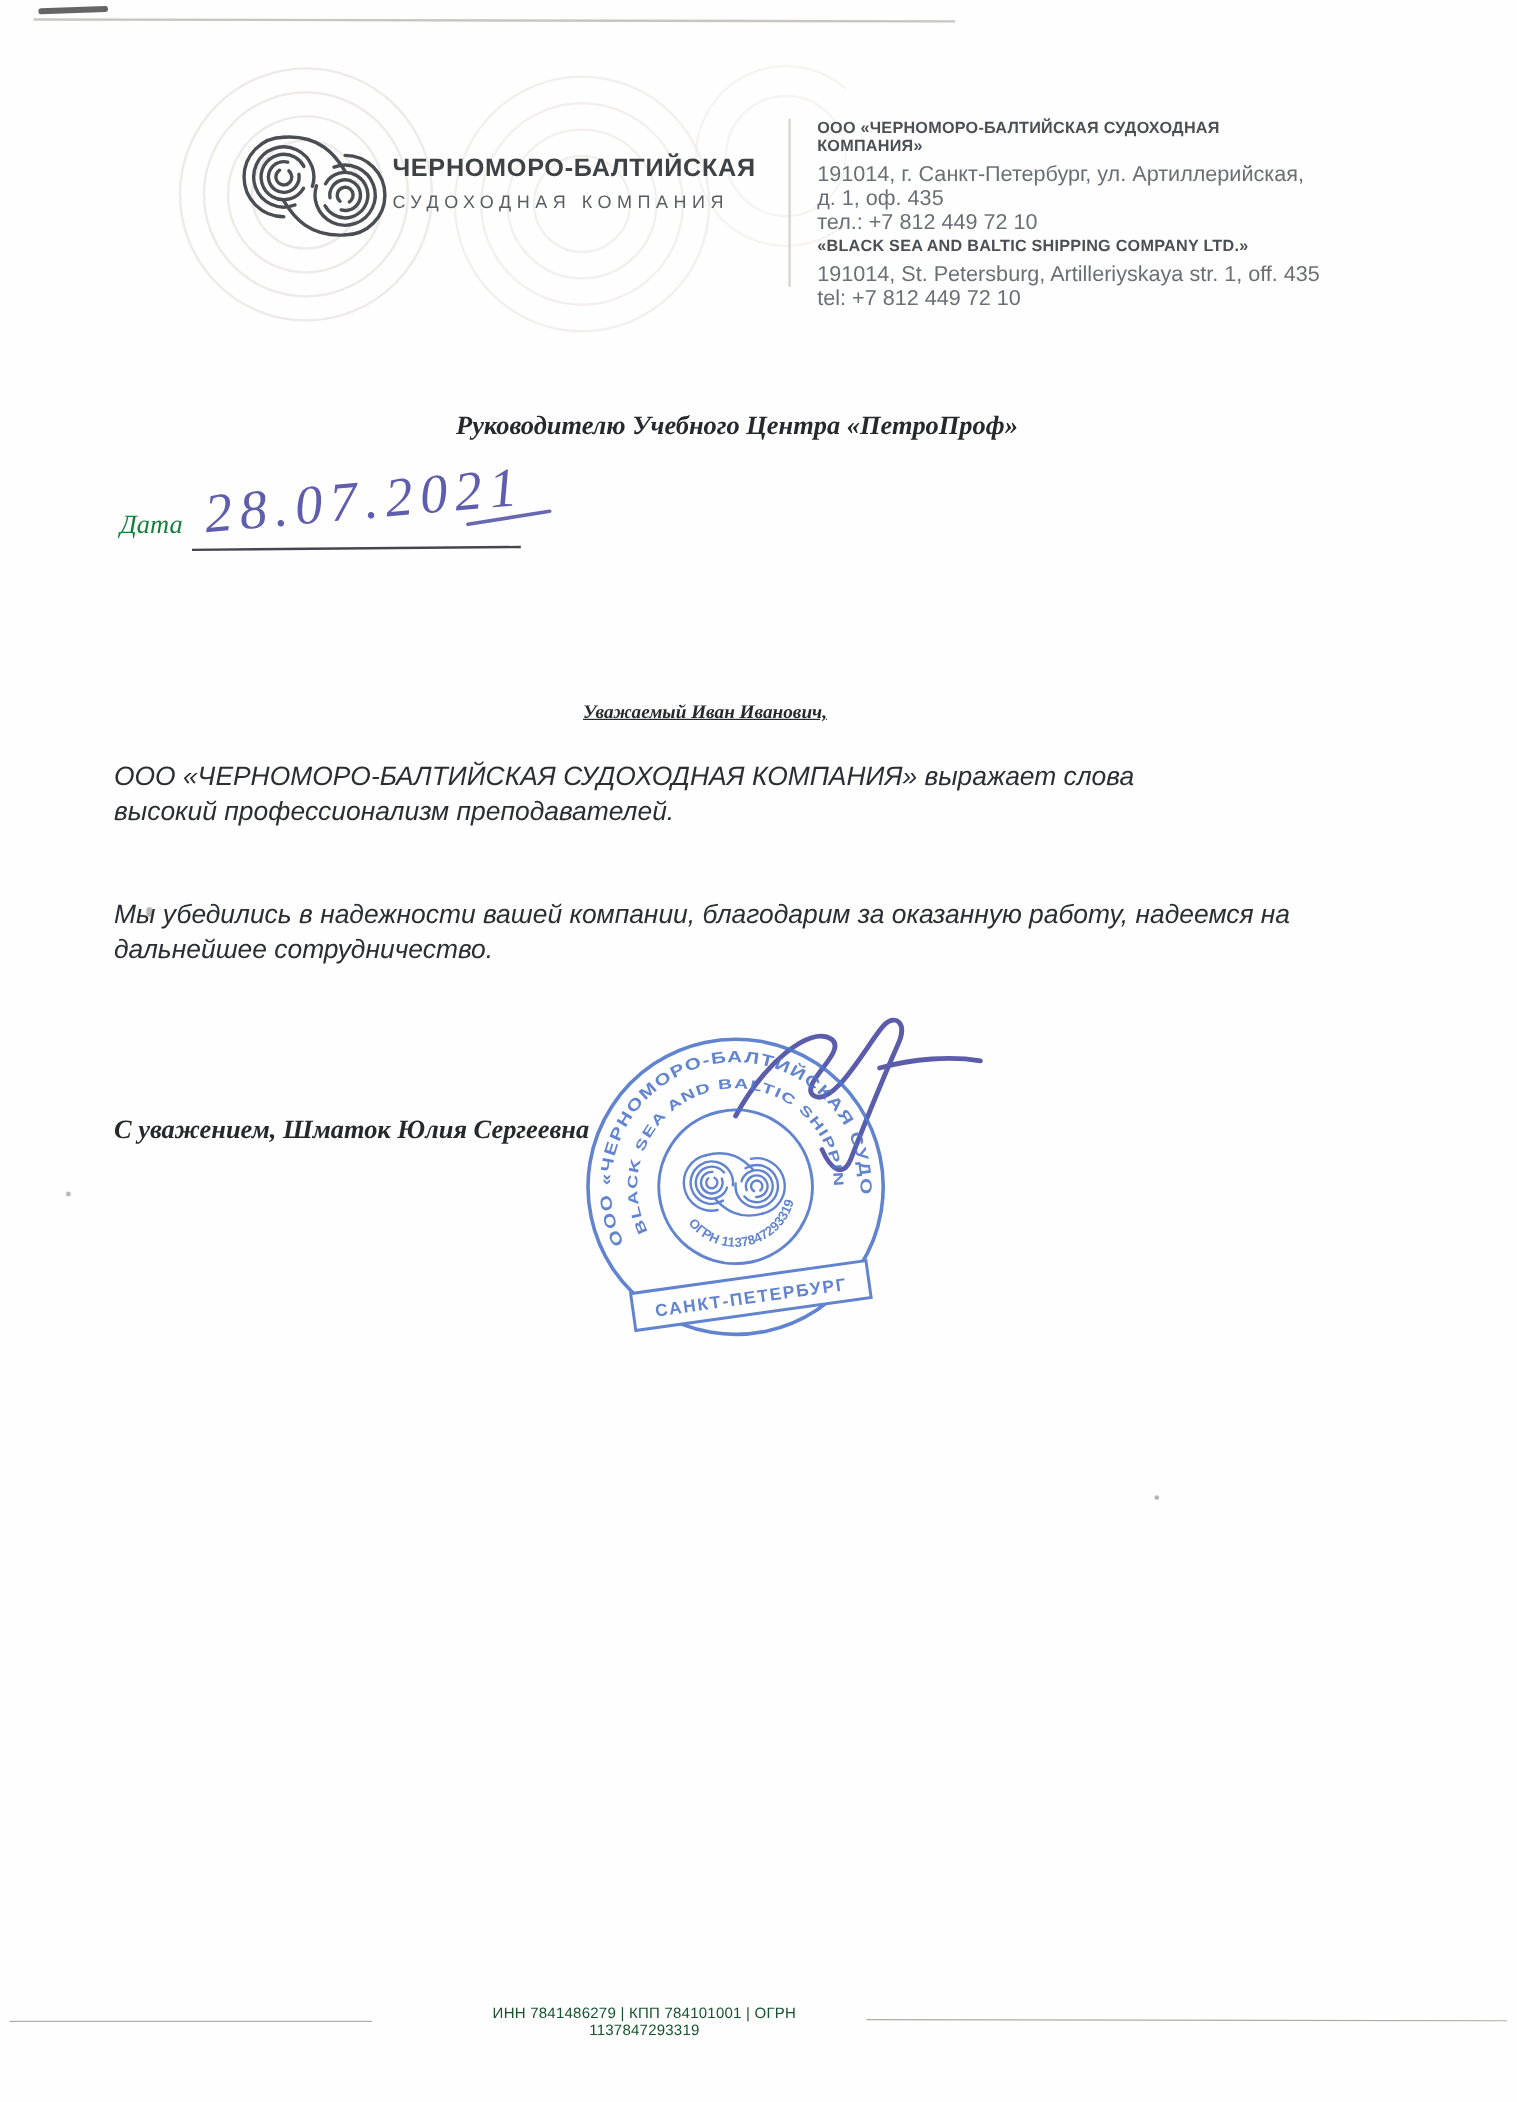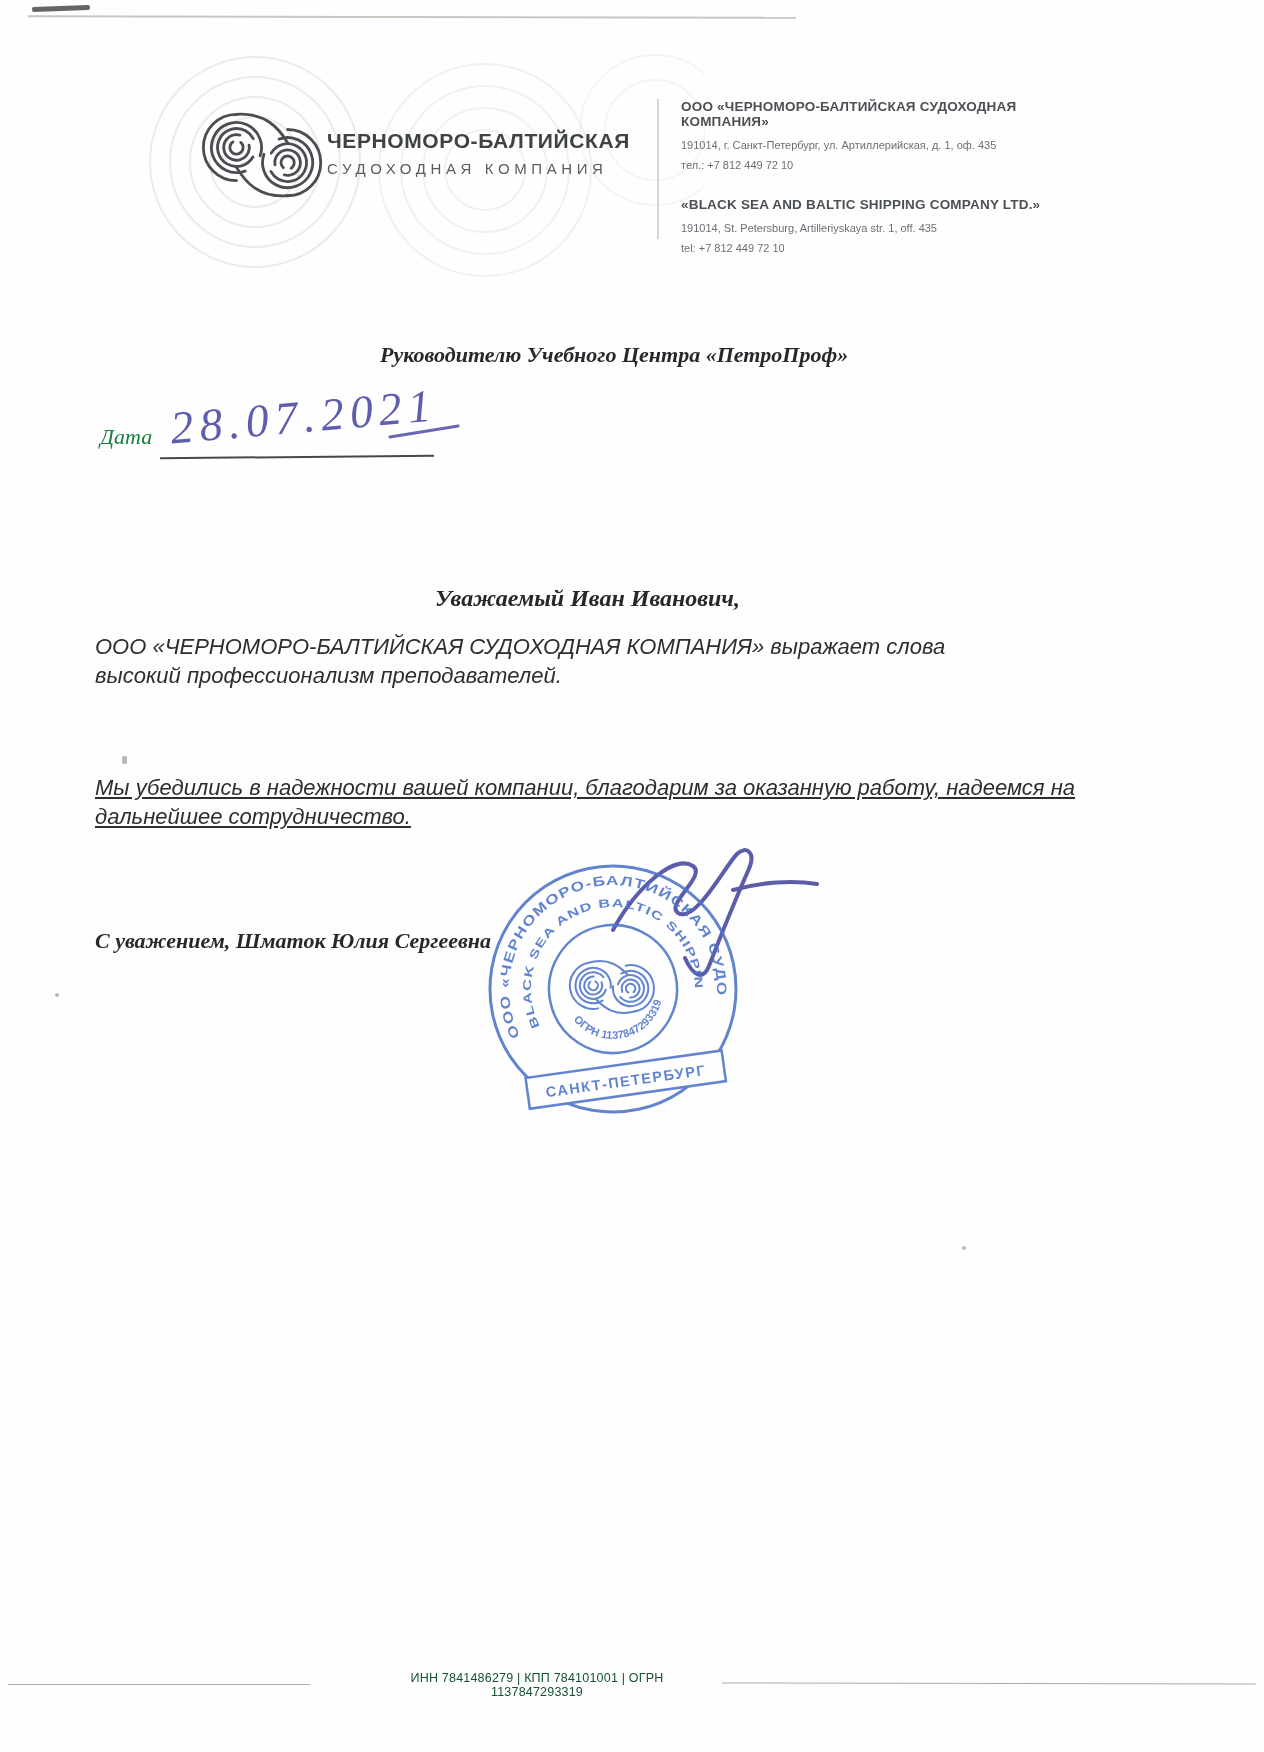--- a/index.html
+++ b/index.html
@@ -18,32 +18,32 @@
   .watermark{left:55px;top:50px;color:#edebe7;}
   .logo-svg{left:192px;top:100px;color:#4a4e53;}
   .brand{left:327px;top:129px;}
   .brand-title{font-size:21px;font-weight:bold;color:#3e4245;letter-spacing:.6px;}
   .brand-sub{font-size:15px;color:#595d61;letter-spacing:4.6px;margin-top:7px;}
   .header-sep{left:657px;top:99px;width:2px;height:140px;background:#d7d5d1;}
   .contact{left:681px;width:420px;}
   .contact-ru{top:99px;}
   .contact-en{top:197px;}
   .contact .c-name{font-size:13.5px;font-weight:bold;color:#4c5055;margin-bottom:6px;letter-spacing:.2px;}
-  .contact .c-line{font-size:11px;color:#6b6f74;line-height:20px;}
+  .contact .c-line{font-size:18px;color:#6b6f74;line-height:20px;}
   
   .serif{font-family:"Liberation Serif","DejaVu Serif",serif;}
   .addressee{left:380px;top:342px;width:700px;text-align:left;font-size:22px;font-weight:bold;font-style:italic;color:#26282c;}
   .date-label{left:100px;top:424px;font-size:22px;font-style:italic;color:#15803d;}
   .date-hand{left:170px;top:390px;font-size:46px;font-style:italic;color:#4e4ca5;letter-spacing:6px;transform:rotate(-5deg);opacity:.9;}
   .date-tail{left:388px;top:430px;width:72px;height:3px;background:#4e4ca5;border-radius:2px;transform:rotate(-9deg);opacity:.85;}
   .date-underline{left:160px;top:456px;width:274px;height:2px;background:#46464e;transform:rotate(-.5deg);}
-  .greeting{left:95px;top:585px;width:985px;text-align:center;font-size:24px;font-weight:bold;font-style:italic;color:#26282c;}
+  .greeting{left:95px;top:585px;width:985px;text-align:center;font-size:16px;font-weight:bold;font-style:italic;color:#26282c;text-decoration:underline;}
   .para{left:95px;width:985px;font-size:22px;font-style:italic;color:#2b2d31;line-height:29px;}
   .para-1{top:632px;}
-  .para-2{top:773px;text-decoration:underline;}
+  .para-2{top:747px;}
   .signoff{left:95px;top:928px;font-size:22px;font-weight:bold;font-style:italic;color:#26282c;}
   
   .signature{left:585px;top:838px;color:#4a4ba1;}
   .stamp{left:460px;top:836px;color:#4d74c9;opacity:.88;}
   
   .footer-text{left:372px;top:1671px;width:330px;text-align:center;font-size:12.5px;color:#14532d;letter-spacing:.2px;}
   .footer-line-l{left:8px;top:1684px;width:302px;height:1px;background:#aeaca8;}
   .footer-line-r{left:722px;top:1683px;width:534px;height:1px;background:#aeaca8;transform:rotate(.1deg);}
 </style>
 </head>

